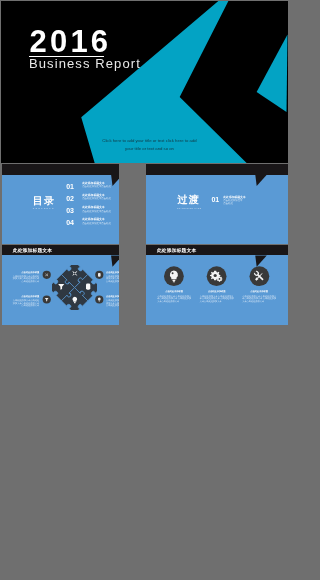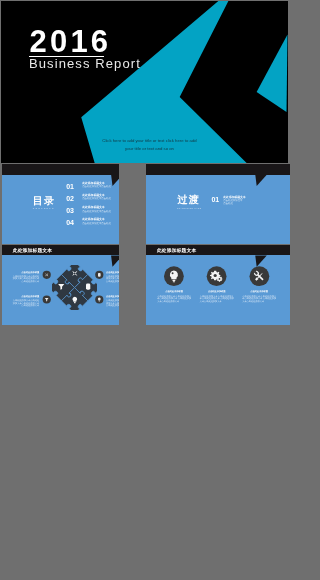--- a/index.html
+++ b/index.html
@@ -4,21 +4,21 @@
 <title>Business Report 2016 PPT Template</title>
 <style>
   html,body{margin:0;padding:0;}
   body{width:290px;height:580px;overflow:hidden;background:#6f6f6f;
        font-family:"Liberation Sans",sans-serif;-webkit-font-smoothing:antialiased;}
   #deck{position:relative;width:290px;height:580px;background:#6f6f6f;}
   .slide{position:absolute;overflow:hidden;background:#5a9ad5;}
   .cover{left:1px;top:1px;width:287px;height:162px;background:#000;}
   .sv{position:absolute;left:0;top:0;width:100%;height:100%;display:block;}
   .L{left:1.5px;width:117px;height:79.8px;}
-  .R{left:145.7px;width:142.3px;height:79.8px;padding-left:20px;}
+  .R{left:145.7px;width:142.3px;height:79.8px;}
   .r1{top:164px;} .r2{top:244.8px;}
 
   
   .year{position:absolute;left:28.5px;top:24.7px;font-size:31px;line-height:31px;
         letter-spacing:3.2px;color:#fff;font-weight:bold;font-family:"Liberation Sans",sans-serif;}
   .yrule{position:absolute;left:28px;top:55px;width:75px;height:1.2px;background:#fff;}
   .subtitle{position:absolute;left:28px;top:58.3px;font-size:13px;line-height:9px;
         letter-spacing:1.1px;color:#e9e9e9;}
   .coverbody{position:absolute;left:98px;top:135.5px;width:101px;text-align:center;
         font-size:4.25px;line-height:8.6px;color:#123b47;letter-spacing:0px;}

